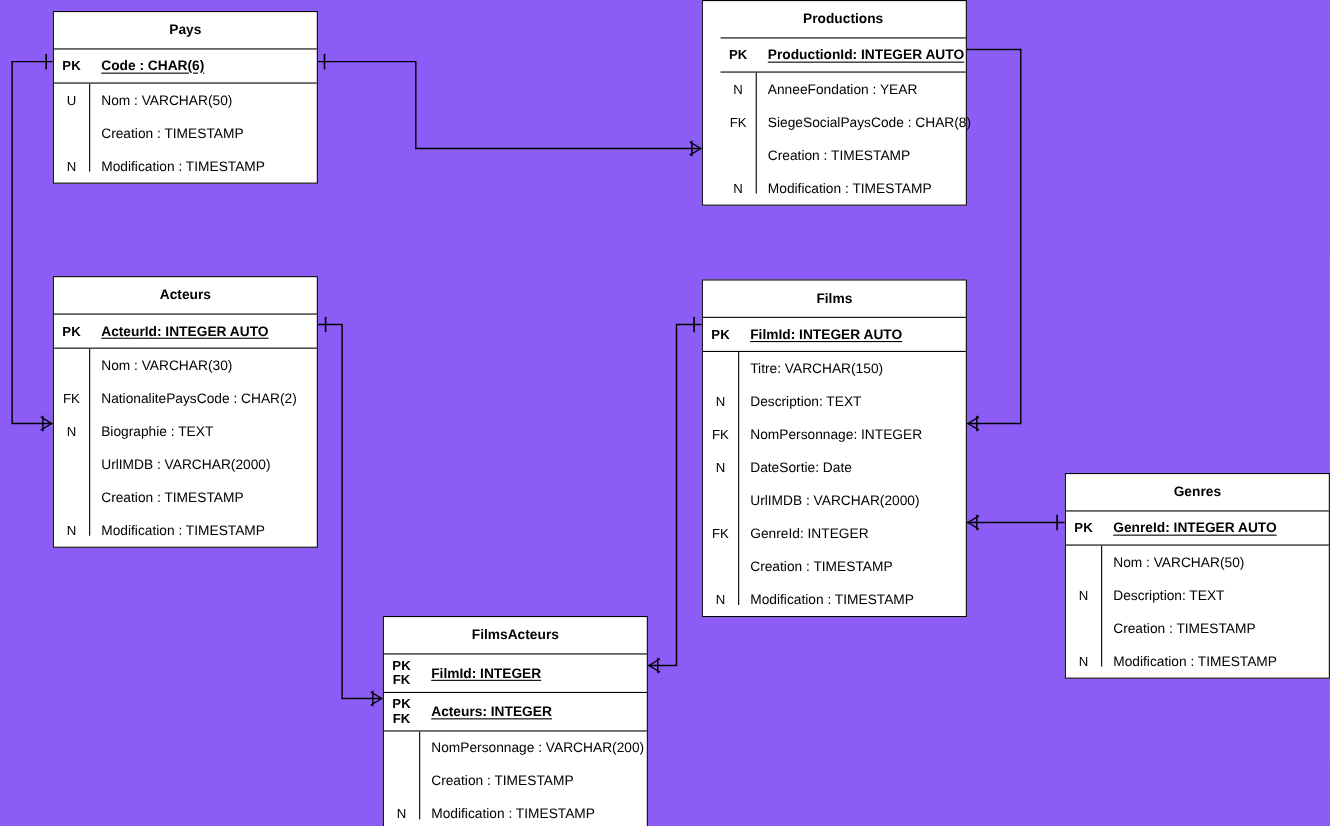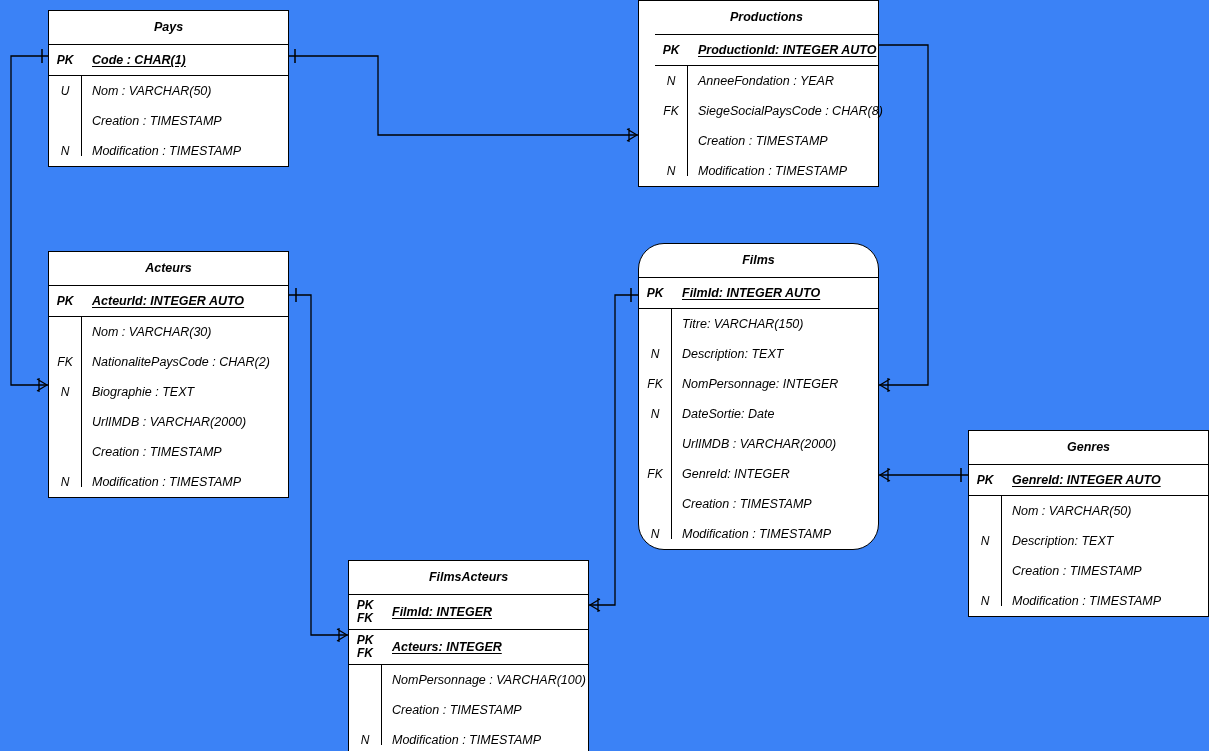--- a/index.html
+++ b/index.html
@@ -9,23 +9,22 @@
     background: #ffffff;
   }
   body {
     font-family: "Liberation Sans", sans-serif;
     color: #000000;
   }
   #canvas {
     position: relative;
     width: 1209px;
     height: 751px;
-    background: #3b82f6;
+    background: #8b5cf6;
     overflow: hidden;
-    font-style: italic;
   }
   #links {
     position: absolute;
     left: 0;
     top: 0;
     width: 1209px;
     height: 751px;
     pointer-events: none;
   }
   .entity {
@@ -139,21 +138,21 @@
         <path d="M 347 635 L 337 629 M 347 635 L 337 641 M 339 628 L 339 642"></path>
       </g>
 
     </g>
   </svg>
 
   <div class="entity" style="left:48px; top:10px; width:241px;">
     <div class="entity-title">Pays</div>
     <div class="row key-row">
       <div class="keycell">PK</div>
-      <div class="namecell">Code : CHAR(1)</div>
+      <div class="namecell">Code : CHAR(6)</div>
     </div>
     <div class="body-rows">
       <div class="divider"></div>
       <div class="row">
         <div class="keycell">U</div>
         <div class="namecell">Nom :  VARCHAR(50)</div>
       </div>
       <div class="row">
         <div class="keycell"></div>
         <div class="namecell">Creation : TIMESTAMP</div>
@@ -220,21 +219,21 @@
         <div class="keycell"></div>
         <div class="namecell">Creation : TIMESTAMP</div>
       </div>
       <div class="row">
         <div class="keycell">N</div>
         <div class="namecell">Modification : TIMESTAMP</div>
       </div>
     </div>
   </div>
 
-  <div class="entity" style="left:638px; top:243px; width:241px;border-radius:26px;">
+  <div class="entity" style="left:638px; top:254px; width:241px;">
     <div class="entity-title">Films</div>
     <div class="row key-row">
       <div class="keycell">PK</div>
       <div class="namecell">FilmId: INTEGER AUTO</div>
     </div>
     <div class="body-rows">
       <div class="divider"></div>
       <div class="row">
         <div class="keycell"></div>
         <div class="namecell">Titre:  VARCHAR(150)</div>
@@ -306,21 +305,21 @@
     </div>
     <div class="row key-row tall">
       <div class="keycell">PK
 FK</div>
       <div class="namecell">Acteurs: INTEGER </div>
     </div>
     <div class="body-rows">
       <div class="divider"></div>
       <div class="row">
         <div class="keycell"></div>
-        <div class="namecell">NomPersonnage :  VARCHAR(100)</div>
+        <div class="namecell">NomPersonnage :  VARCHAR(200)</div>
       </div>
       <div class="row">
         <div class="keycell"></div>
         <div class="namecell">Creation : TIMESTAMP</div>
       </div>
       <div class="row">
         <div class="keycell">N</div>
         <div class="namecell">Modification : TIMESTAMP</div>
       </div>
     </div>

